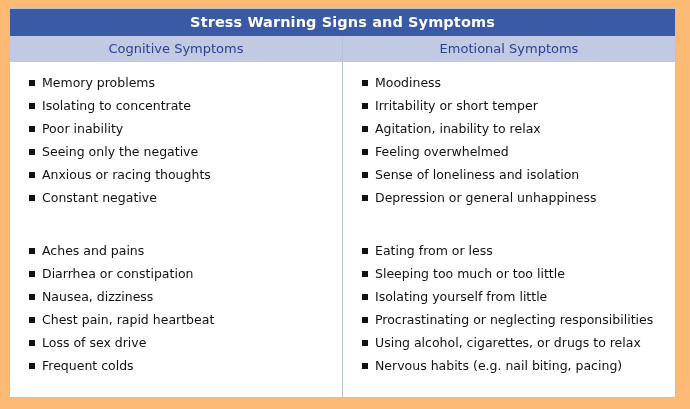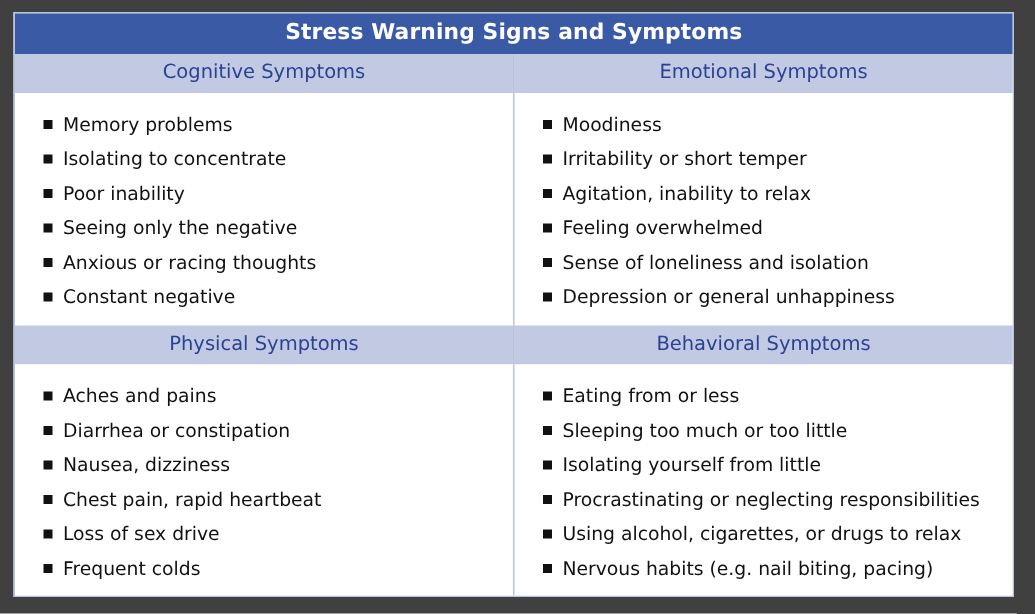--- a/index.html
+++ b/index.html
@@ -12,21 +12,21 @@
     width: 690px;
     height: 409px;
     overflow: hidden;
     font-family: "DejaVu Sans", "Liberation Sans", sans-serif;
     -webkit-font-smoothing: antialiased;
   }
   .page {
     position: relative;
     width: 690px;
     height: 409px;
-    background: #404040;
+    background: #fdba74;
   }
   .table-wrap {
     position: absolute;
     left: 9px;
     top: 8px;
     width: 667px;
     height: 390px;
     box-sizing: border-box;
     border: 1px solid #b9c2da;
     background: #ffffff;
@@ -162,24 +162,20 @@
                 <span>Sense of loneliness and isolation</span>
               </li>
               <li class="sym-item">
                 <span class="bullet"></span>
                 <span>Depression or general unhappiness</span>
               </li>
             </ul>
           </td>
         </tr>
         <tr>
-          <td class="col-head left-head">Physical Symptoms</td>
-          <td class="col-head">Behavioral Symptoms</td>
-        </tr>
-        <tr>
           <td class="cell left-cell">
             <ul class="sym-list">
               <li class="sym-item">
                 <span class="bullet"></span>
                 <span>Aches and pains</span>
               </li>
               <li class="sym-item">
                 <span class="bullet"></span>
                 <span>Diarrhea or constipation</span>
               </li>

